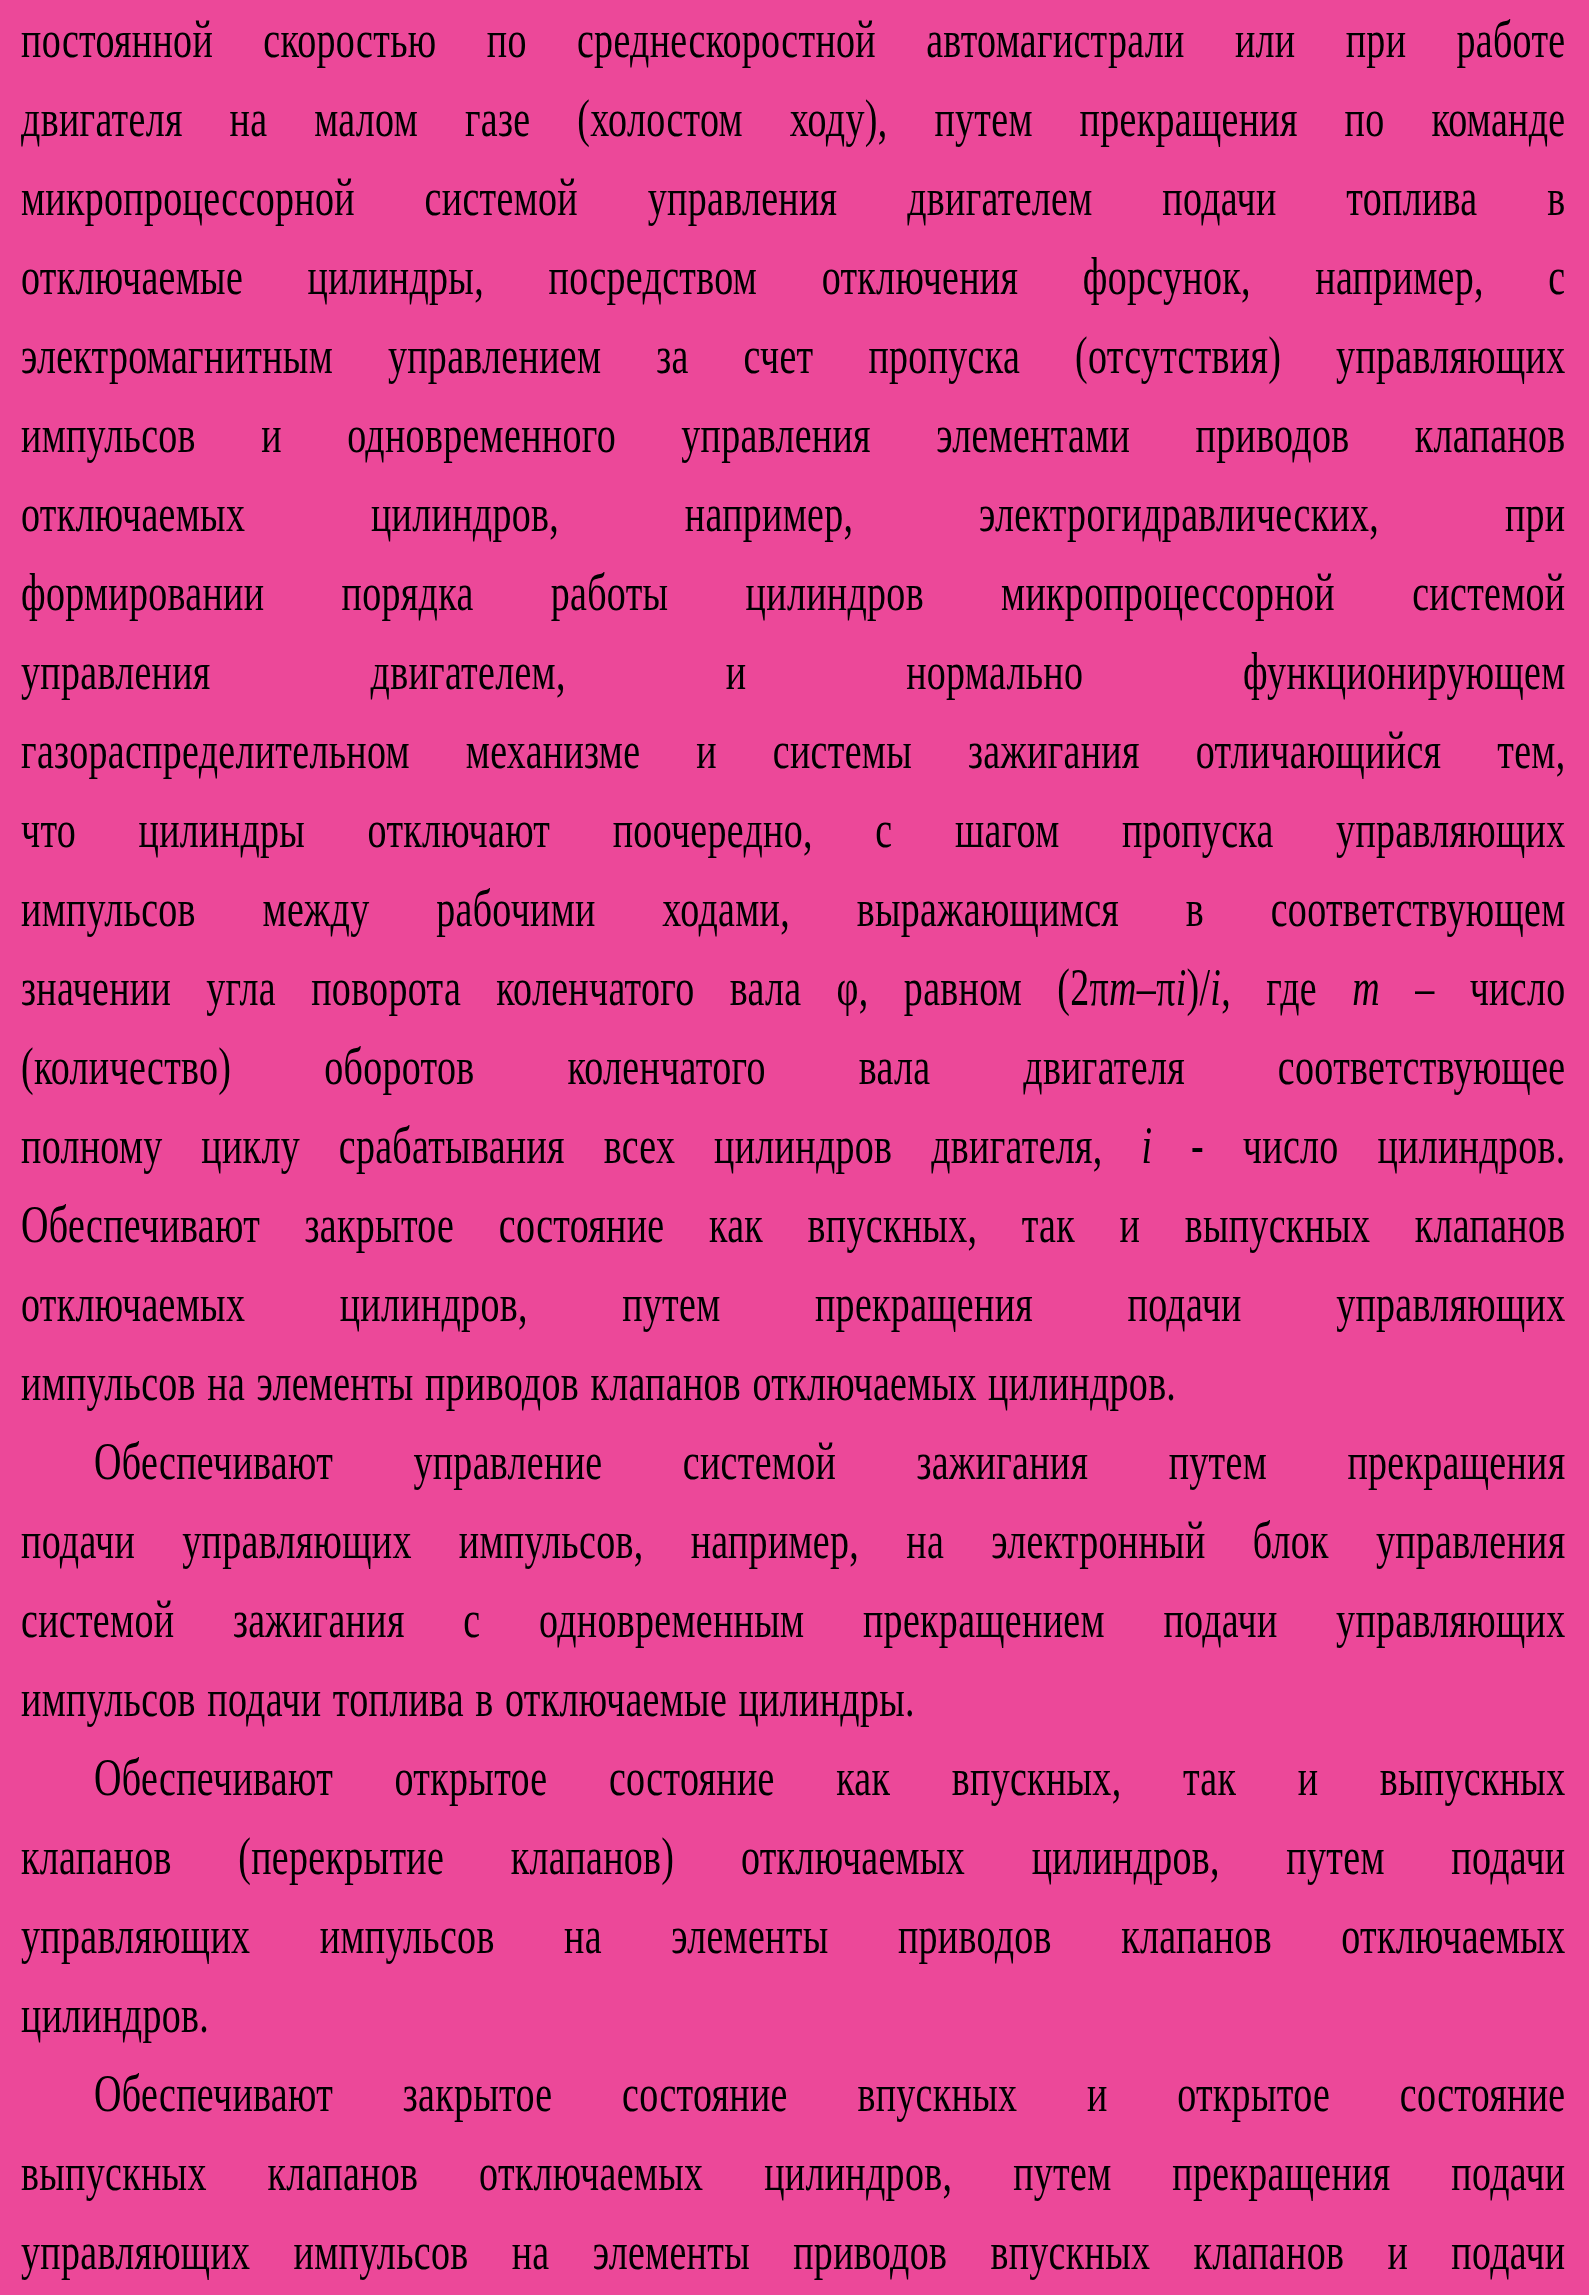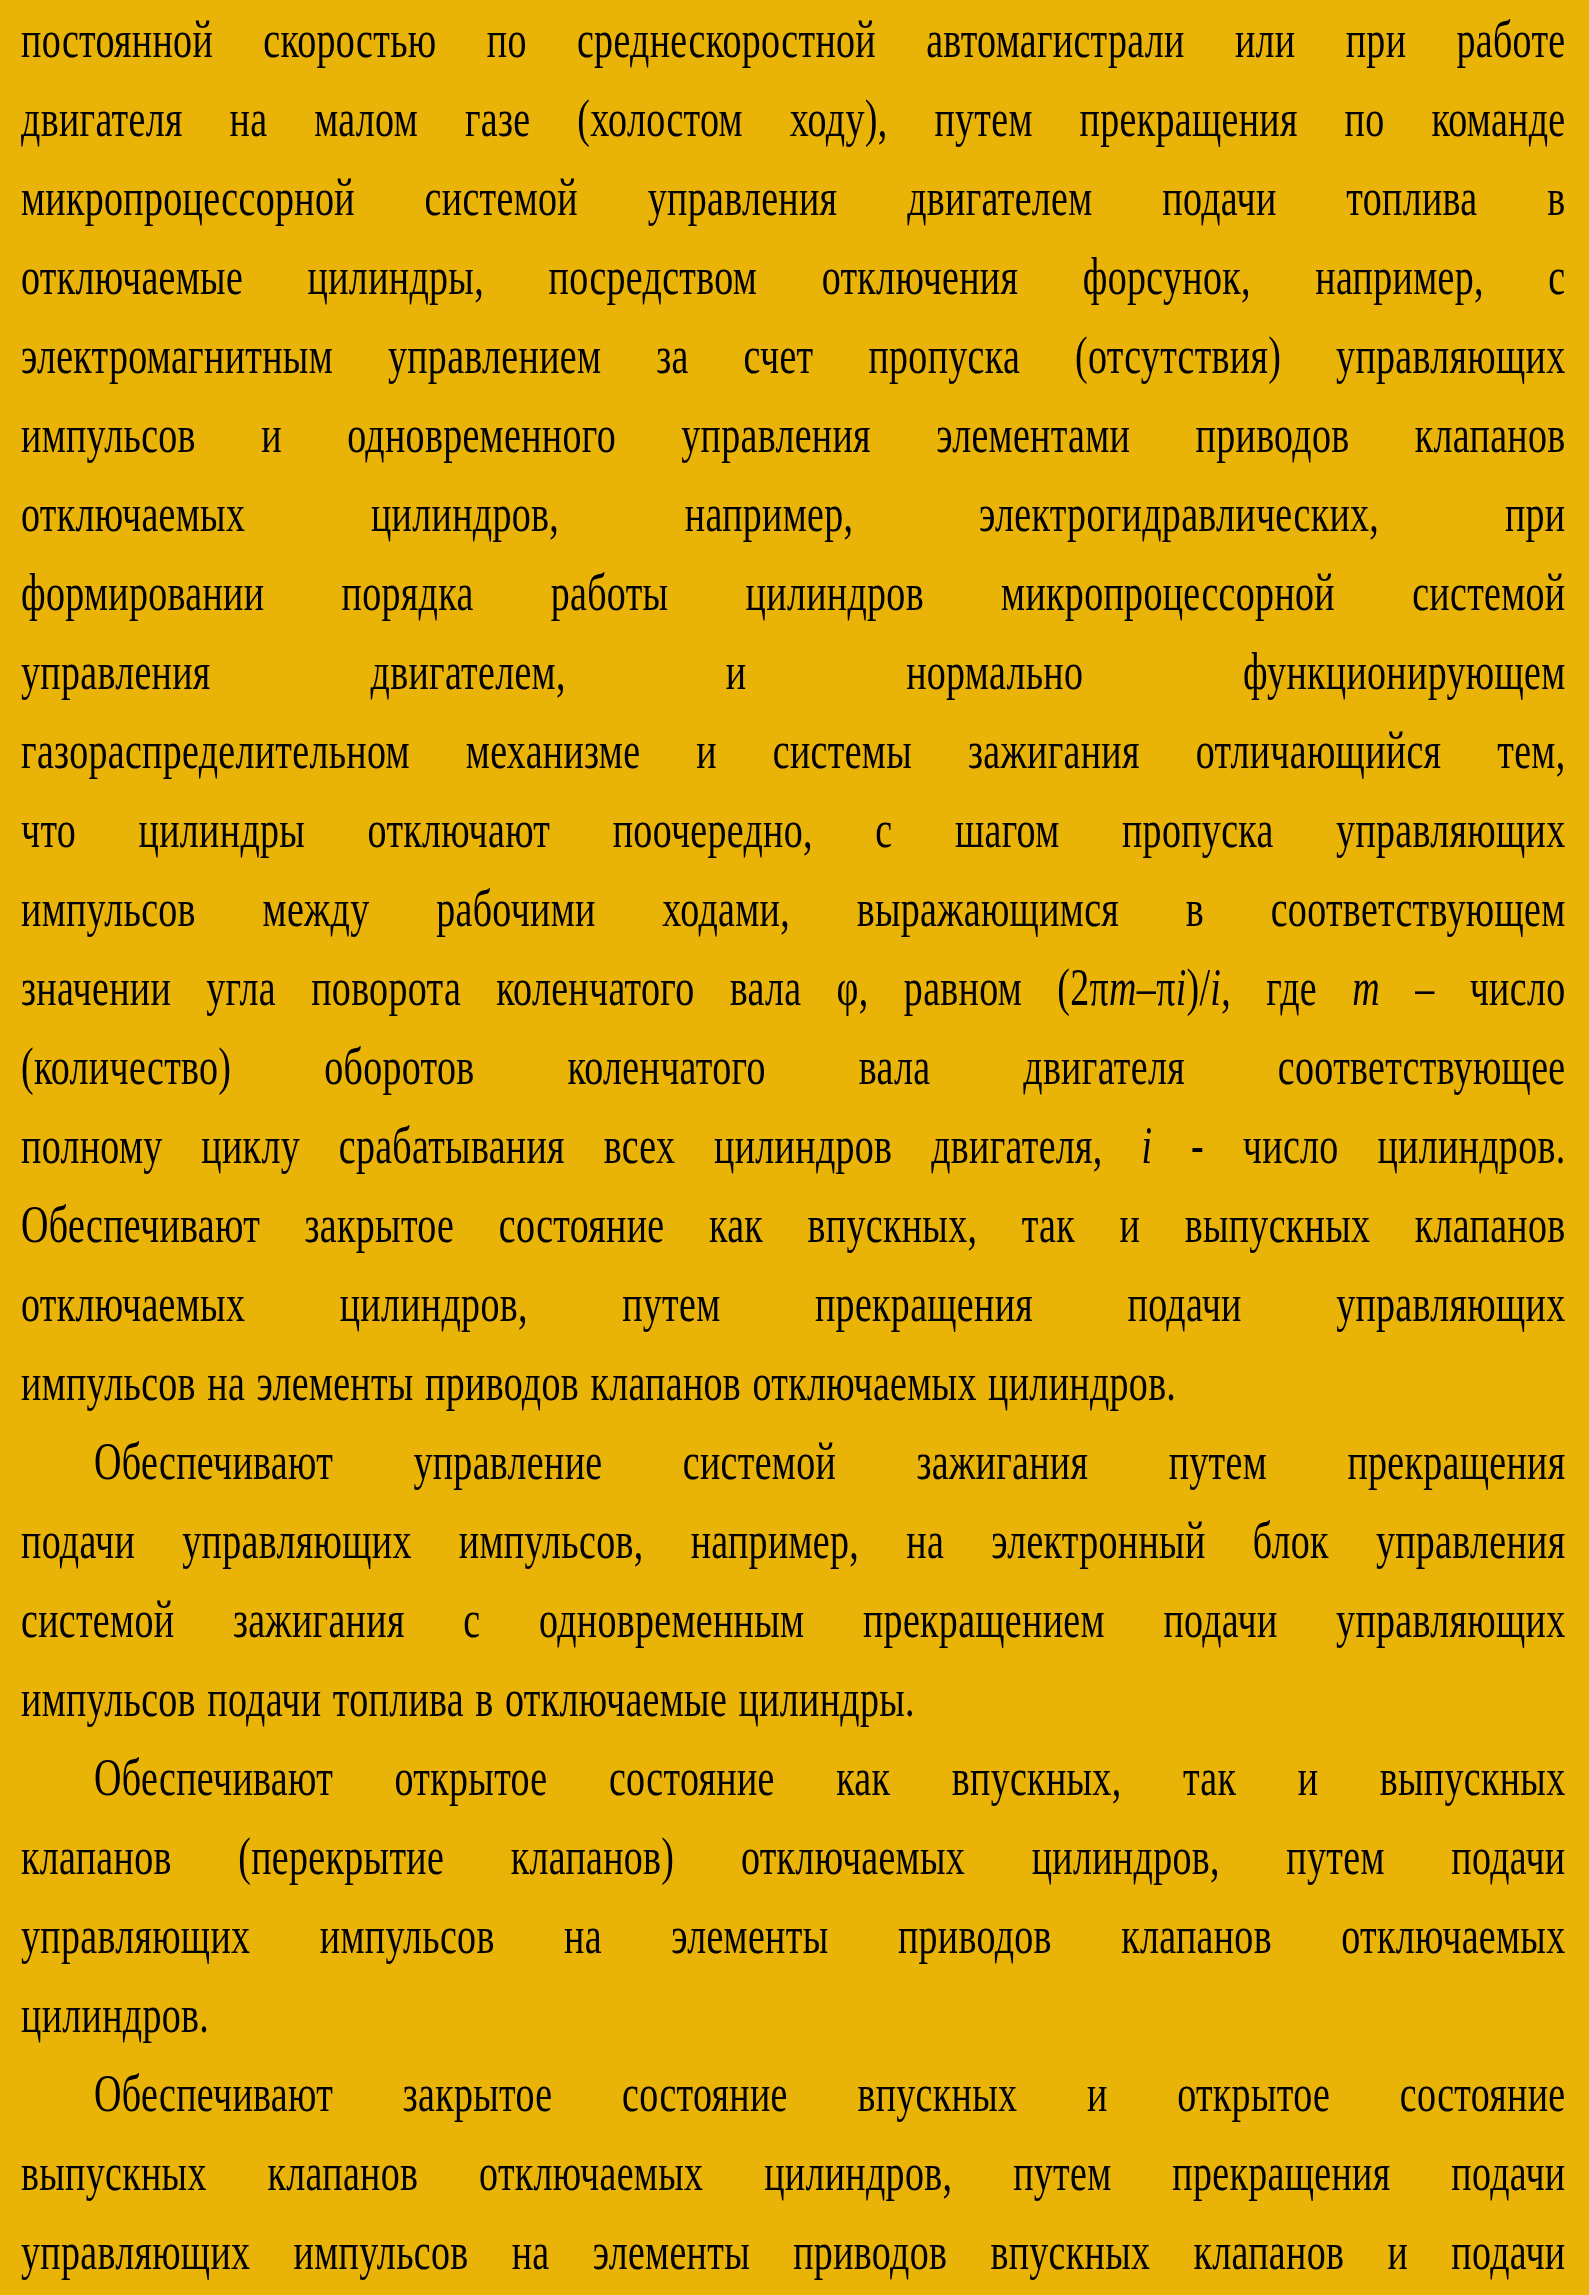--- a/index.html
+++ b/index.html
@@ -4,21 +4,21 @@
 <style>
   html, body {
     margin: 0;
     padding: 0;
     background: #ffffff;
   }
   .page {
     position: relative;
     width: 1590px;
     height: 2295px;
-    background: #eab308;
+    background: #ec4899;
     color: #000000;
     overflow: hidden;
   }
   .text-column {
     padding: 0 24.5px 0 21px;
   }
   .line {
     font-family: "Liberation Serif", "DejaVu Serif", serif;
     font-size: 38px;
     height: 79px;

